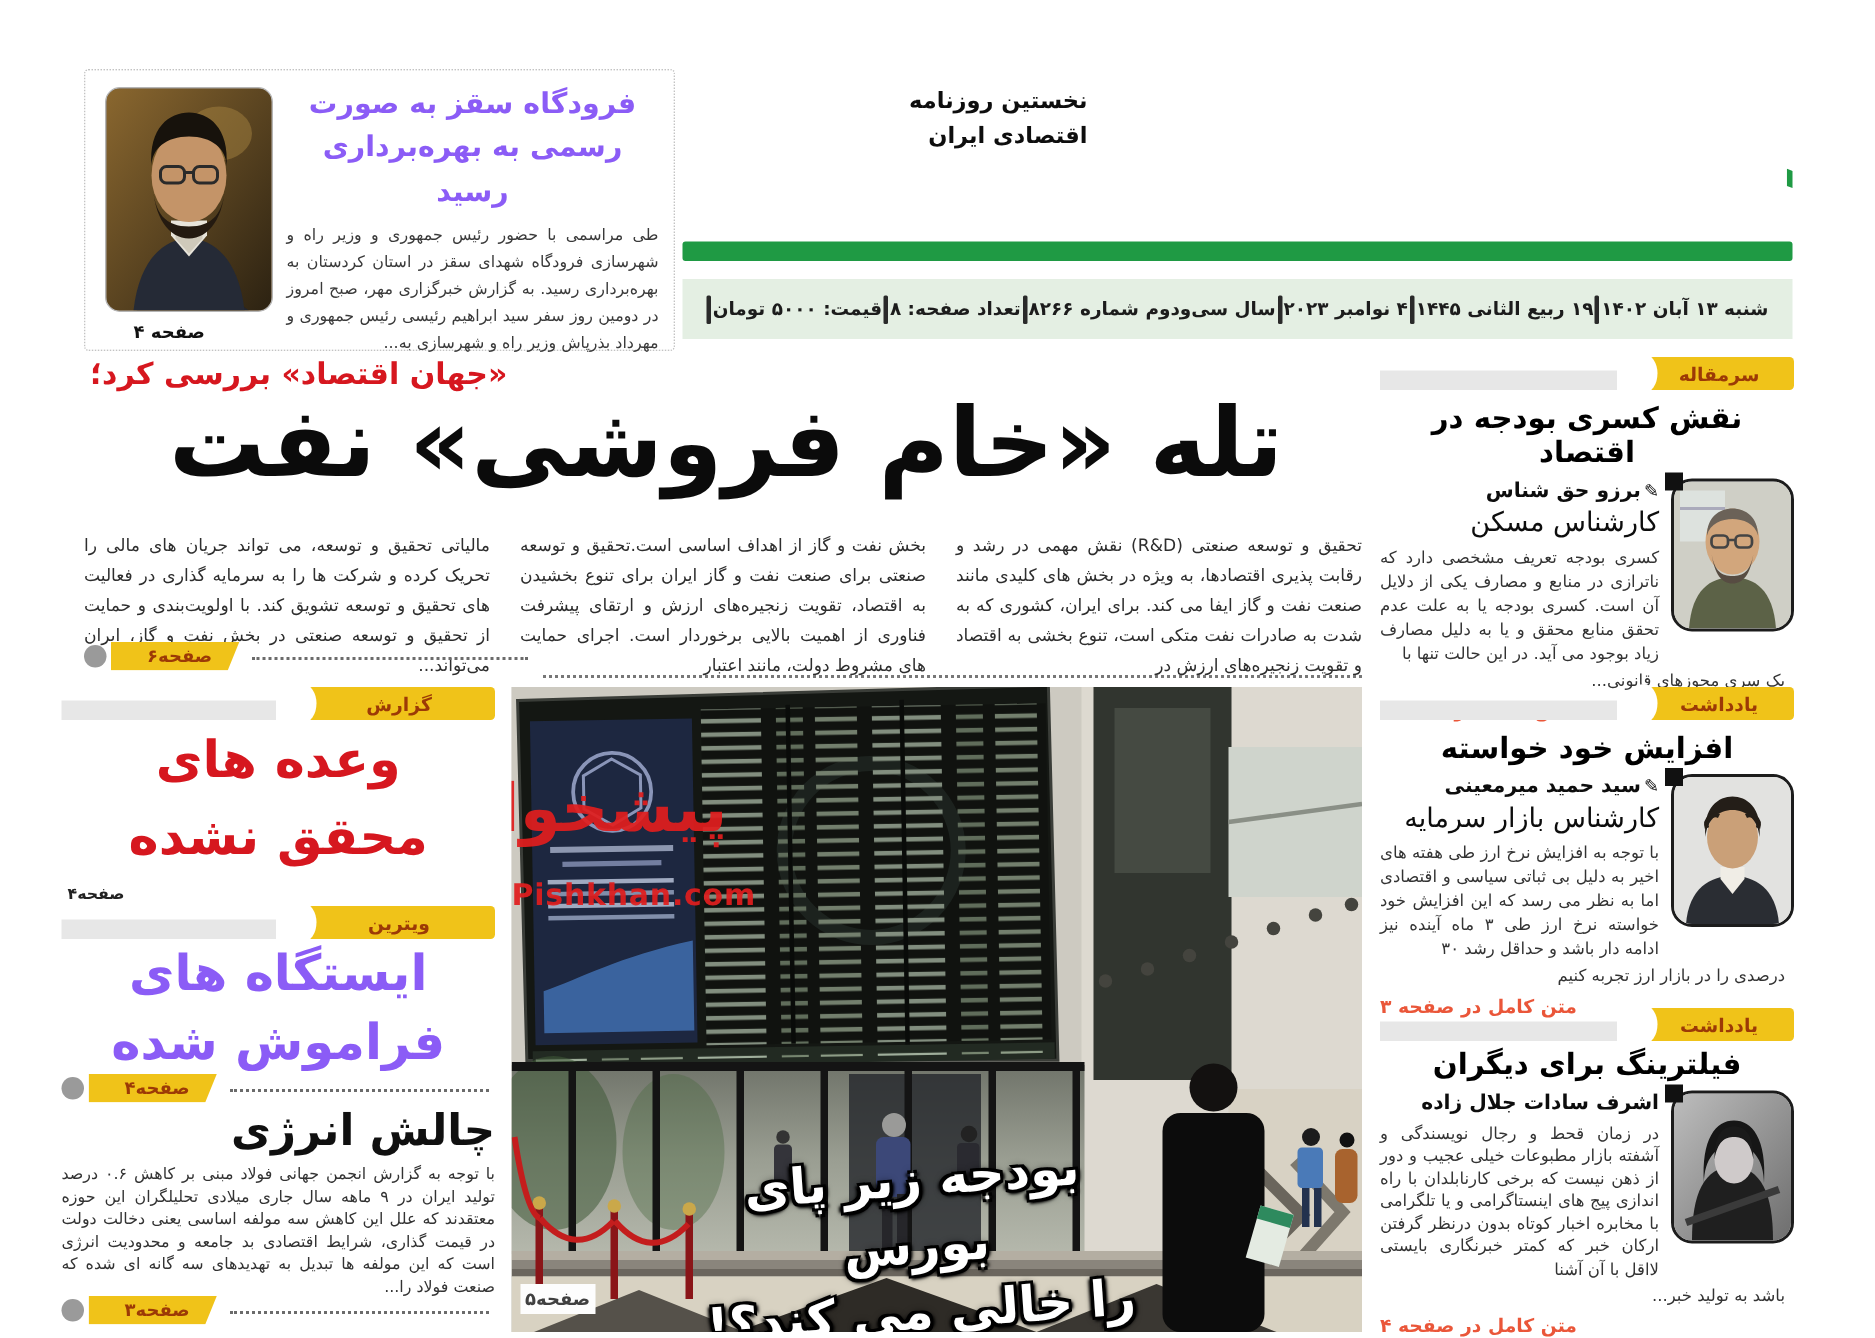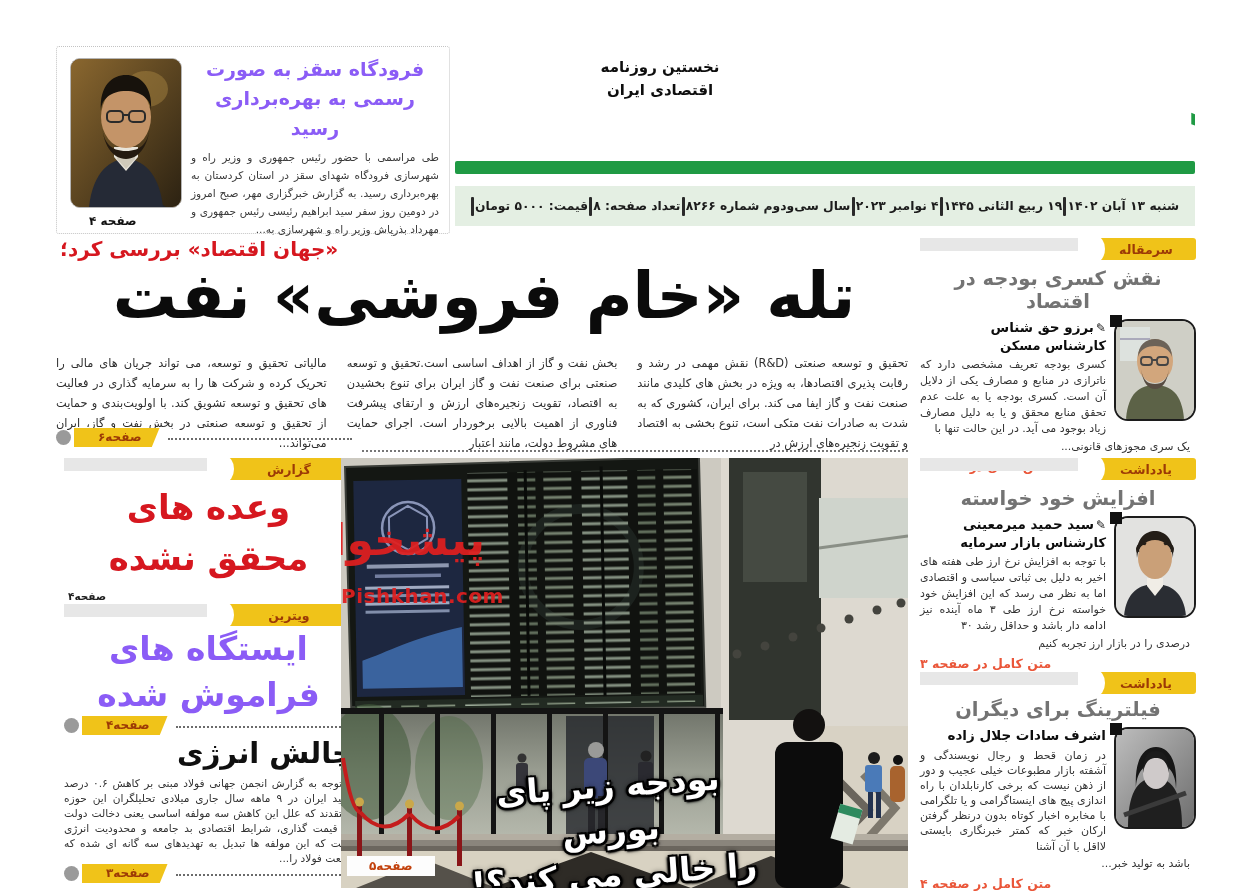--- a/index.html
+++ b/index.html
@@ -12,21 +12,21 @@
   .tl-photo{position:absolute;left:13px;top:11px;width:110px;height:148px;border:1px solid #b5b5b5;
             border-radius:10px;overflow:hidden;background:#6a4e26;}
   .tl-text{position:absolute;right:10px;left:134px;top:8px;direction:rtl;}
   .tl-head{font-size:19px;font-weight:bold;line-height:1.55;text-align:center;color:#8b5cf6;}
   .tl-body{margin-top:5px;font-size:10.6px;line-height:1.7;text-align:justify;color:#3a3a3a;}
   .tl-page{position:absolute;left:32px;bottom:5px;font-size:12px;font-weight:bold;color:#111;direction:rtl;}
 
   
   .masthead{left:455px;top:22px;width:740px;height:162px;}
   .logo-svg{position:absolute;right:0;top:0;}
-  .tagline{position:absolute;right:470px;top:34px;width:130px;text-align:center;direction:rtl;
+  .tagline{position:absolute;right:470px;top:34px;width:130px;text-align:right;direction:rtl;
            font-size:15px;font-weight:bold;line-height:1.55;color:#0e0e0e;}
   .logo-bar{position:absolute;left:0;right:0;top:139px;height:13px;background:#1f9a44;border-radius:2px;}
 
   
   .dateline{left:455px;top:186px;width:740px;height:40px;background:#e4efe3;direction:rtl;
             display:flex;align-items:center;justify-content:space-between;padding:0 16px;box-sizing:border-box;}
   .dl-item{font-size:12.3px;font-weight:600;color:#1c1c1c;white-space:nowrap;}
   .dl-div{width:3px;height:19px;background:#2a2a2a;border-radius:1px;flex:0 0 auto;}
 
   
@@ -39,59 +39,59 @@
 
   
   .tagrow{display:flex;align-items:center;}
   .tag-circle{width:15px;height:15px;border-radius:50%;background:#9a9a9a;flex:0 0 auto;}
   .ribbon{margin-left:3px;background:#f0c319;color:#9c3a06;font-weight:bold;font-size:12px;
           padding:2px 18px 3px 24px;direction:rtl;
           clip-path:polygon(0 0,100% 0,91% 100%,0 100%);}
   .tag-dots{flex:1;height:9px;border-bottom:2px dotted #6b6b6b;margin:0 4px 6px 8px;}
 
   
-  .tabrow{display:flex;align-items:flex-start;height:22px;}
+  .tabrow{display:flex;align-items:flex-end;height:22px;}
   .graybar{flex:1;height:13px;background:#e7e7e7;}
   .tab{position:relative;height:22px;background:#f0c319;border-radius:3px;display:flex;align-items:center;
        justify-content:center;margin-left:18px;flex:0 0 auto;}
   .tab::before{content:"";position:absolute;left:-9px;top:-2px;width:18px;height:26px;background:#fff;border-radius:50%;}
   .tab-label{font-size:12.5px;font-weight:bold;color:#9c3a06;direction:rtl;position:relative;z-index:1;}
 
   
-  .lc{left:64px;width:289px;}
+  .lc{left:41px;width:289px;}
   .lc-red{top:482px;text-align:center;font-weight:900;color:#d6171f;font-size:34px;line-height:1.5;direction:rtl;}
   .lc-black{top:626px;text-align:center;font-weight:900;color:#8b5cf6;font-size:33px;line-height:1.4;direction:rtl;}
   .lc-mini-page{top:590px;font-size:10.5px;font-weight:bold;color:#222;direction:rtl;text-align:left;padding-left:4px;}
   .lc-energy{top:736px;text-align:right;font-weight:900;color:#101010;font-size:29px;direction:rtl;}
   .lc-energy-body{top:776px;font-size:10.6px;line-height:1.42;text-align:justify;direction:rtl;color:#333;}
 
   
   .photo{left:341px;top:458px;width:567px;height:430px;overflow:hidden;background:#c9c6bd;}
   .wm-fa{position:absolute;left:2px;top:58px;width:142px;text-align:center;font-size:44px;font-weight:900;
          color:#e01f1f;direction:rtl;line-height:1.1;opacity:.93;}
   .wm-en{position:absolute;left:0;top:126px;width:158px;text-align:center;font-size:20px;font-weight:bold;
          color:#e01f1f;opacity:.93;letter-spacing:.5px;}
   .caption{position:absolute;left:110px;top:306px;width:320px;text-align:center;direction:rtl;
            transform:rotate(-4deg);font-weight:900;font-size:33px;line-height:1.35;color:#fff;
            text-shadow:2px 2px 0 #000,-2px 2px 0 #000,2px -2px 0 #000,-2px -2px 0 #000,0 3px 2px #000,3px 0 2px #000,-3px 0 2px #000,0 0 6px #000;}
-  .photo-page{position:absolute;left:6px;top:398px;background:#fdfdfd;color:#c2410c;font-weight:bold;
-              font-size:12px;padding:3px 22px;direction:rtl;}
+  .photo-page{position:absolute;left:6px;top:398px;background:#fdfdfd;color:#404040;font-weight:bold;
+              font-size:12px;padding:3px 3px;direction:rtl;}
 
   
   .sb{left:920px;width:276px;direction:rtl;}
-  .sec-title{margin-top:7px;text-align:center;font-size:19.5px;font-weight:800;color:#737373;}
+  .sec-title{margin-top:7px;text-align:center;font-size:19.5px;font-weight:800;color:#000000;}
   .sec-content{margin-top:6px;display:flex;gap:8px;}
   .sec-photo{flex:0 0 auto;width:78px;height:98px;border:2px solid #1c1c1c;border-radius:14px;
              overflow:hidden;position:relative;background:#ddd;}
   .sec-photo-wrap{position:relative;flex:0 0 auto;}
   .sec-notch{position:absolute;top:-4px;left:-4px;width:12px;height:12px;background:#111;z-index:2;}
   .sec-text{flex:1;min-width:0;}
   .sec-author{font-size:13.5px;font-weight:800;color:#0d0d0d;line-height:1.3;}
   .pen{font-size:12px;margin-left:2px;}
-  .sec-role{font-size:13px;font-weight:700;color:#0d0d0d;line-height:1.35;}
+  .sec-role{font-size:18px;font-weight:400;color:#0d0d0d;line-height:1.35;}
   .sec-body{margin-top:3px;font-size:11px;line-height:1.45;text-align:justify;color:#333;}
   .sec-overflow{margin-top:2px;font-size:11px;color:#333;text-align:right;padding-right:6px;line-height:1.4;}
   .sec-link{margin-top:5px;text-align:left;font-size:12.5px;font-weight:800;color:#ea5639;}
   .sec3 .sec-body{line-height:1.38;}
   .sec3 .sec-title{margin-top:4px;}
 
   .rule-dotted{border-top:2px dotted #777;height:0;}
 </style>
 </head>
 <body>

